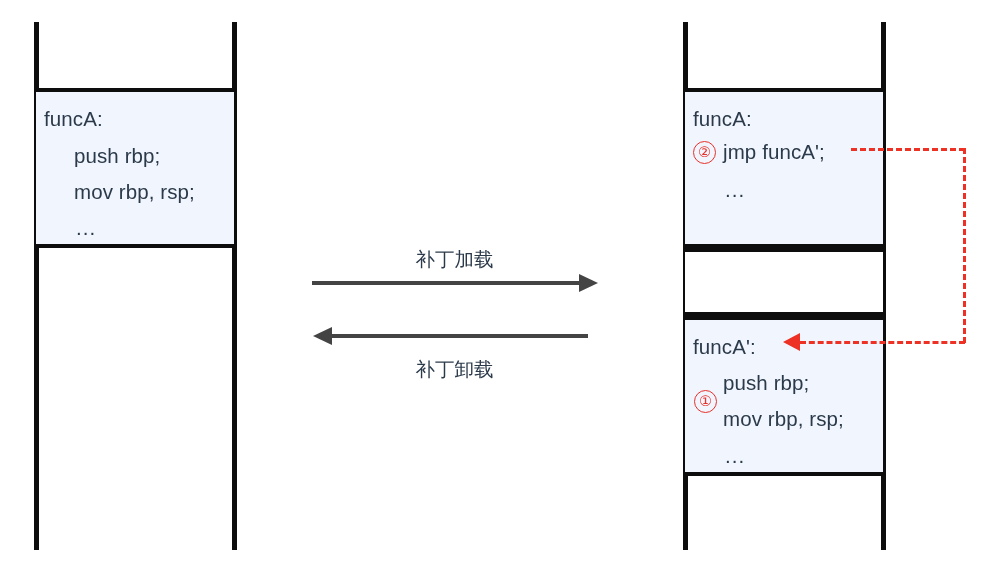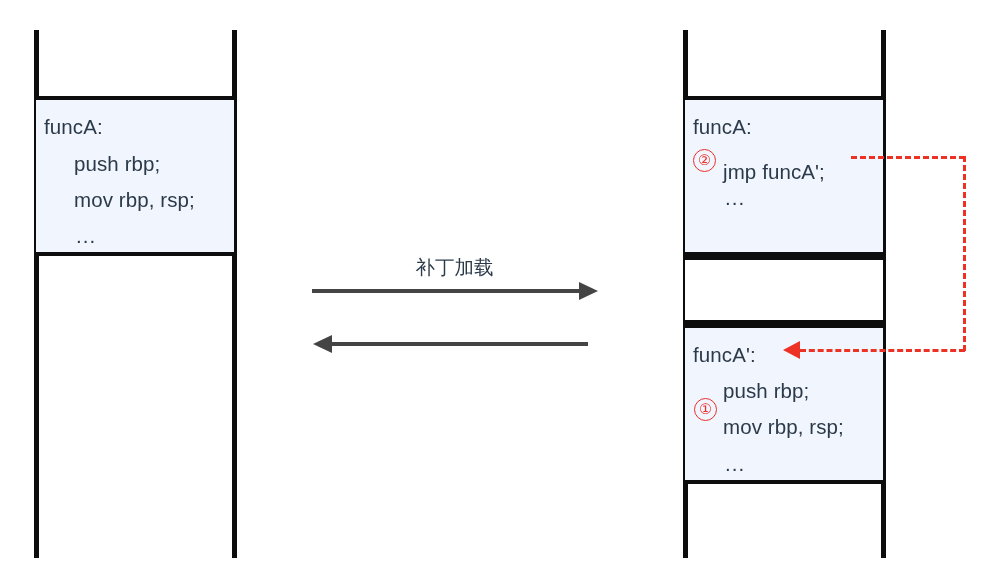--- a/index.html
+++ b/index.html
@@ -10,21 +10,21 @@
   body {
     width: 996px;
     height: 573px;
     position: relative;
     overflow: hidden;
     font-family: "Liberation Sans", "DejaVu Sans", sans-serif;
     color: #2b3a4a;
   }
   #diagram-root {
     position: absolute;
-    left: 0; top: 12px;
+    left: 0; top: 4px;
     width: 996px;
     height: 557px;
   }
   .rail {
     position: absolute;
     background: #0d0d0d;
     width: 5px;
   }
   .rail-left-a  { left: 34px;  top: 18px; height: 528px; }
   .rail-left-b  { left: 232px; top: 18px; height: 528px; }
@@ -140,39 +140,40 @@
     <span class="code-line" style="left:38px; top:90px;">mov rbp, rsp;</span>
     <span class="code-line ellipsis" style="left:40px; top:126px;">...</span>
   </div>
 
   <div class="rail rail-right-a"></div>
   <div class="rail rail-right-b"></div>
 
   <div class="code-block block-right-func">
     <span class="code-line" style="left:8px; top:17px;">funcA:</span>
     <div class="marker" style="left:8px; top:49px;">②</div>
-    <span class="code-line" style="left:38px; top:50px;margin-top:12px;">jmp funcA';</span>
+    <span class="code-line" style="left:38px; top:50px;">jmp funcA';</span>
     <span class="code-line ellipsis" style="left:40px; top:88px;">...</span>
   </div>
 
   <div class="gap-block block-right-gap"></div>
 
   <div class="code-block block-right-pfn">
     <span class="code-line" style="left:8px; top:17px;">funcA':</span>
     <span class="code-line" style="left:38px; top:53px;">push rbp;</span>
     <div class="marker" style="left:9px; top:70px;">①</div>
     <span class="code-line" style="left:38px; top:89px;">mov rbp, rsp;</span>
     <span class="code-line ellipsis" style="left:40px; top:126px;">...</span>
   </div>
 
   <div class="flow-label" style="left:312px; top:242px; width:285px;">补丁加载</div>
   <div class="flow-line" style="left:312px; top:277px; width:268px;"></div>
   <div class="flow-head right" style="left:579px; top:270px;"></div>
 
   <div class="flow-line" style="left:331px; top:330px; width:257px;"></div>
   <div class="flow-head left" style="left:313px; top:323px;"></div>
+  <div class="flow-label" style="left:312px; top:352px; width:285px;">补丁卸载</div>
 
   <div class="dash-h" style="left:851px; top:144px; width:114px;"></div>
   <div class="dash-v" style="left:963px; top:144px; height:195px;"></div>
   <div class="dash-h" style="left:800px; top:337px; width:165px;"></div>
   <div class="dash-head-left" style="left:783px; top:329px;"></div>
 
 </div>
 
 </body></html>

